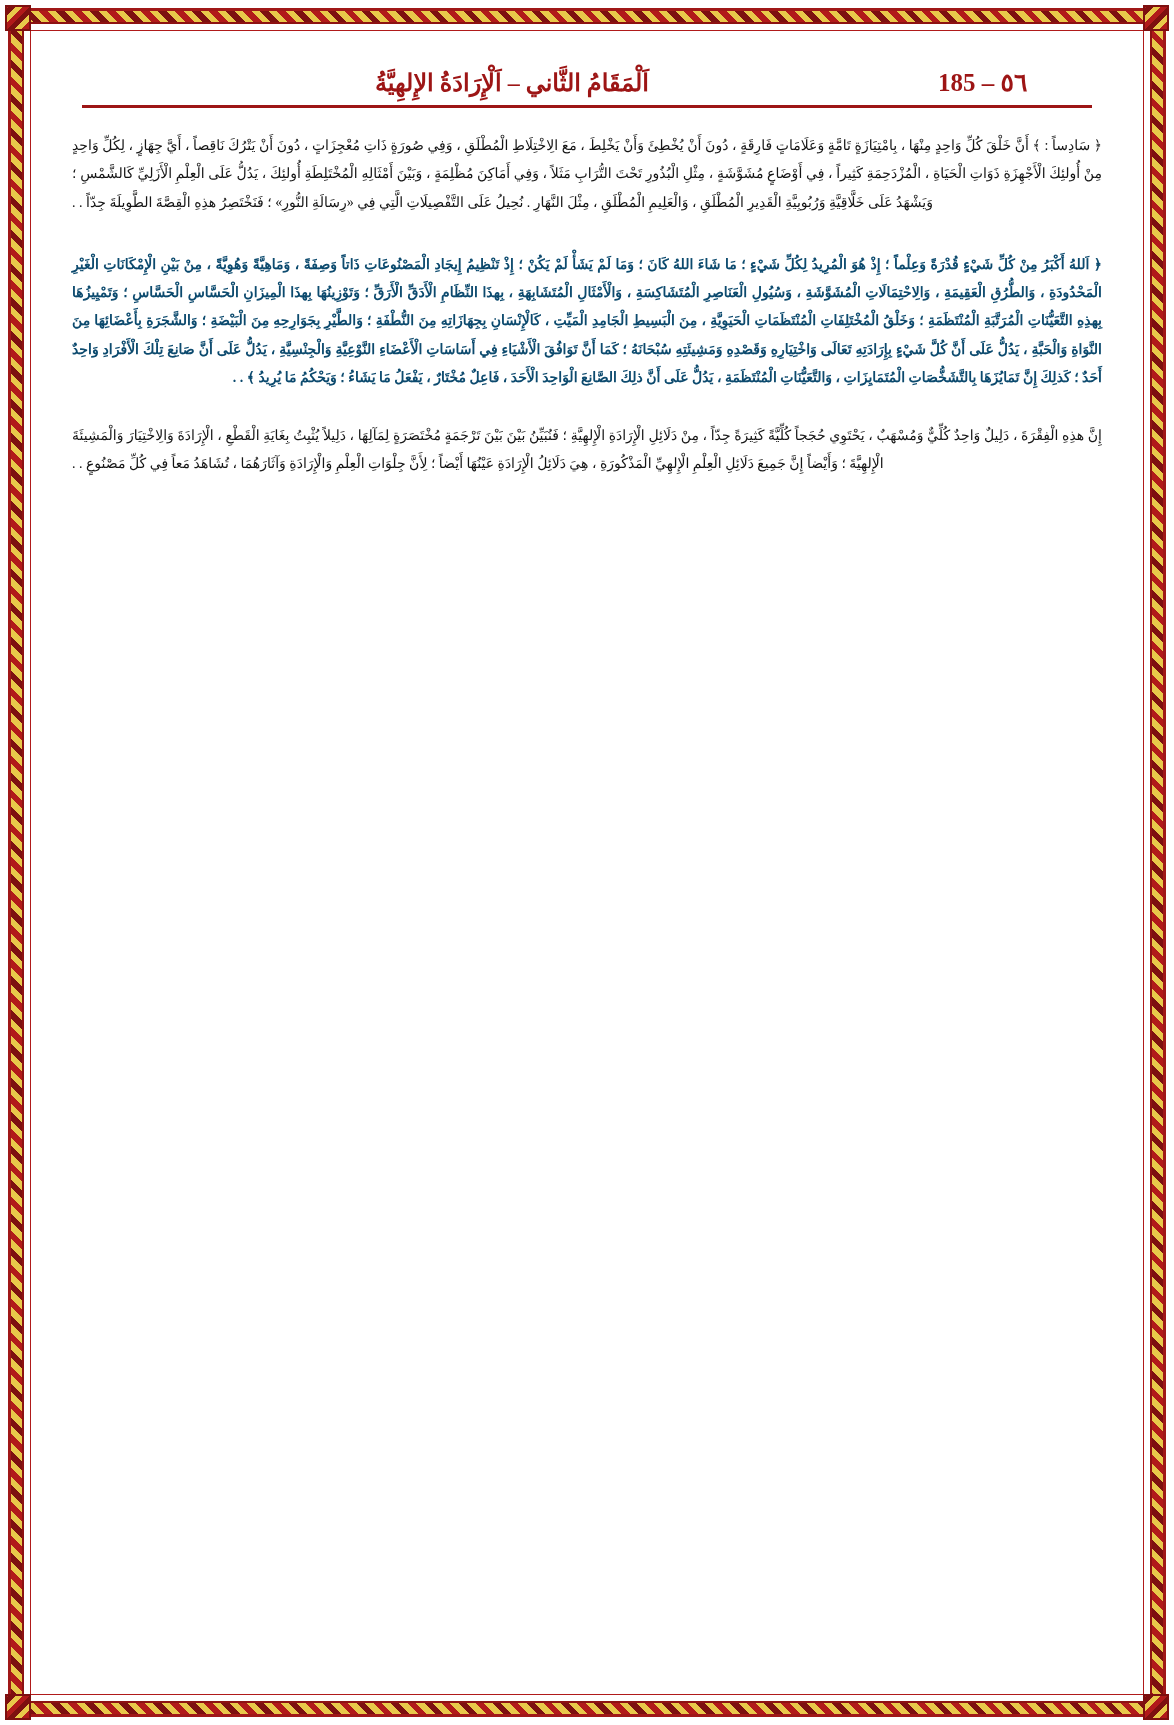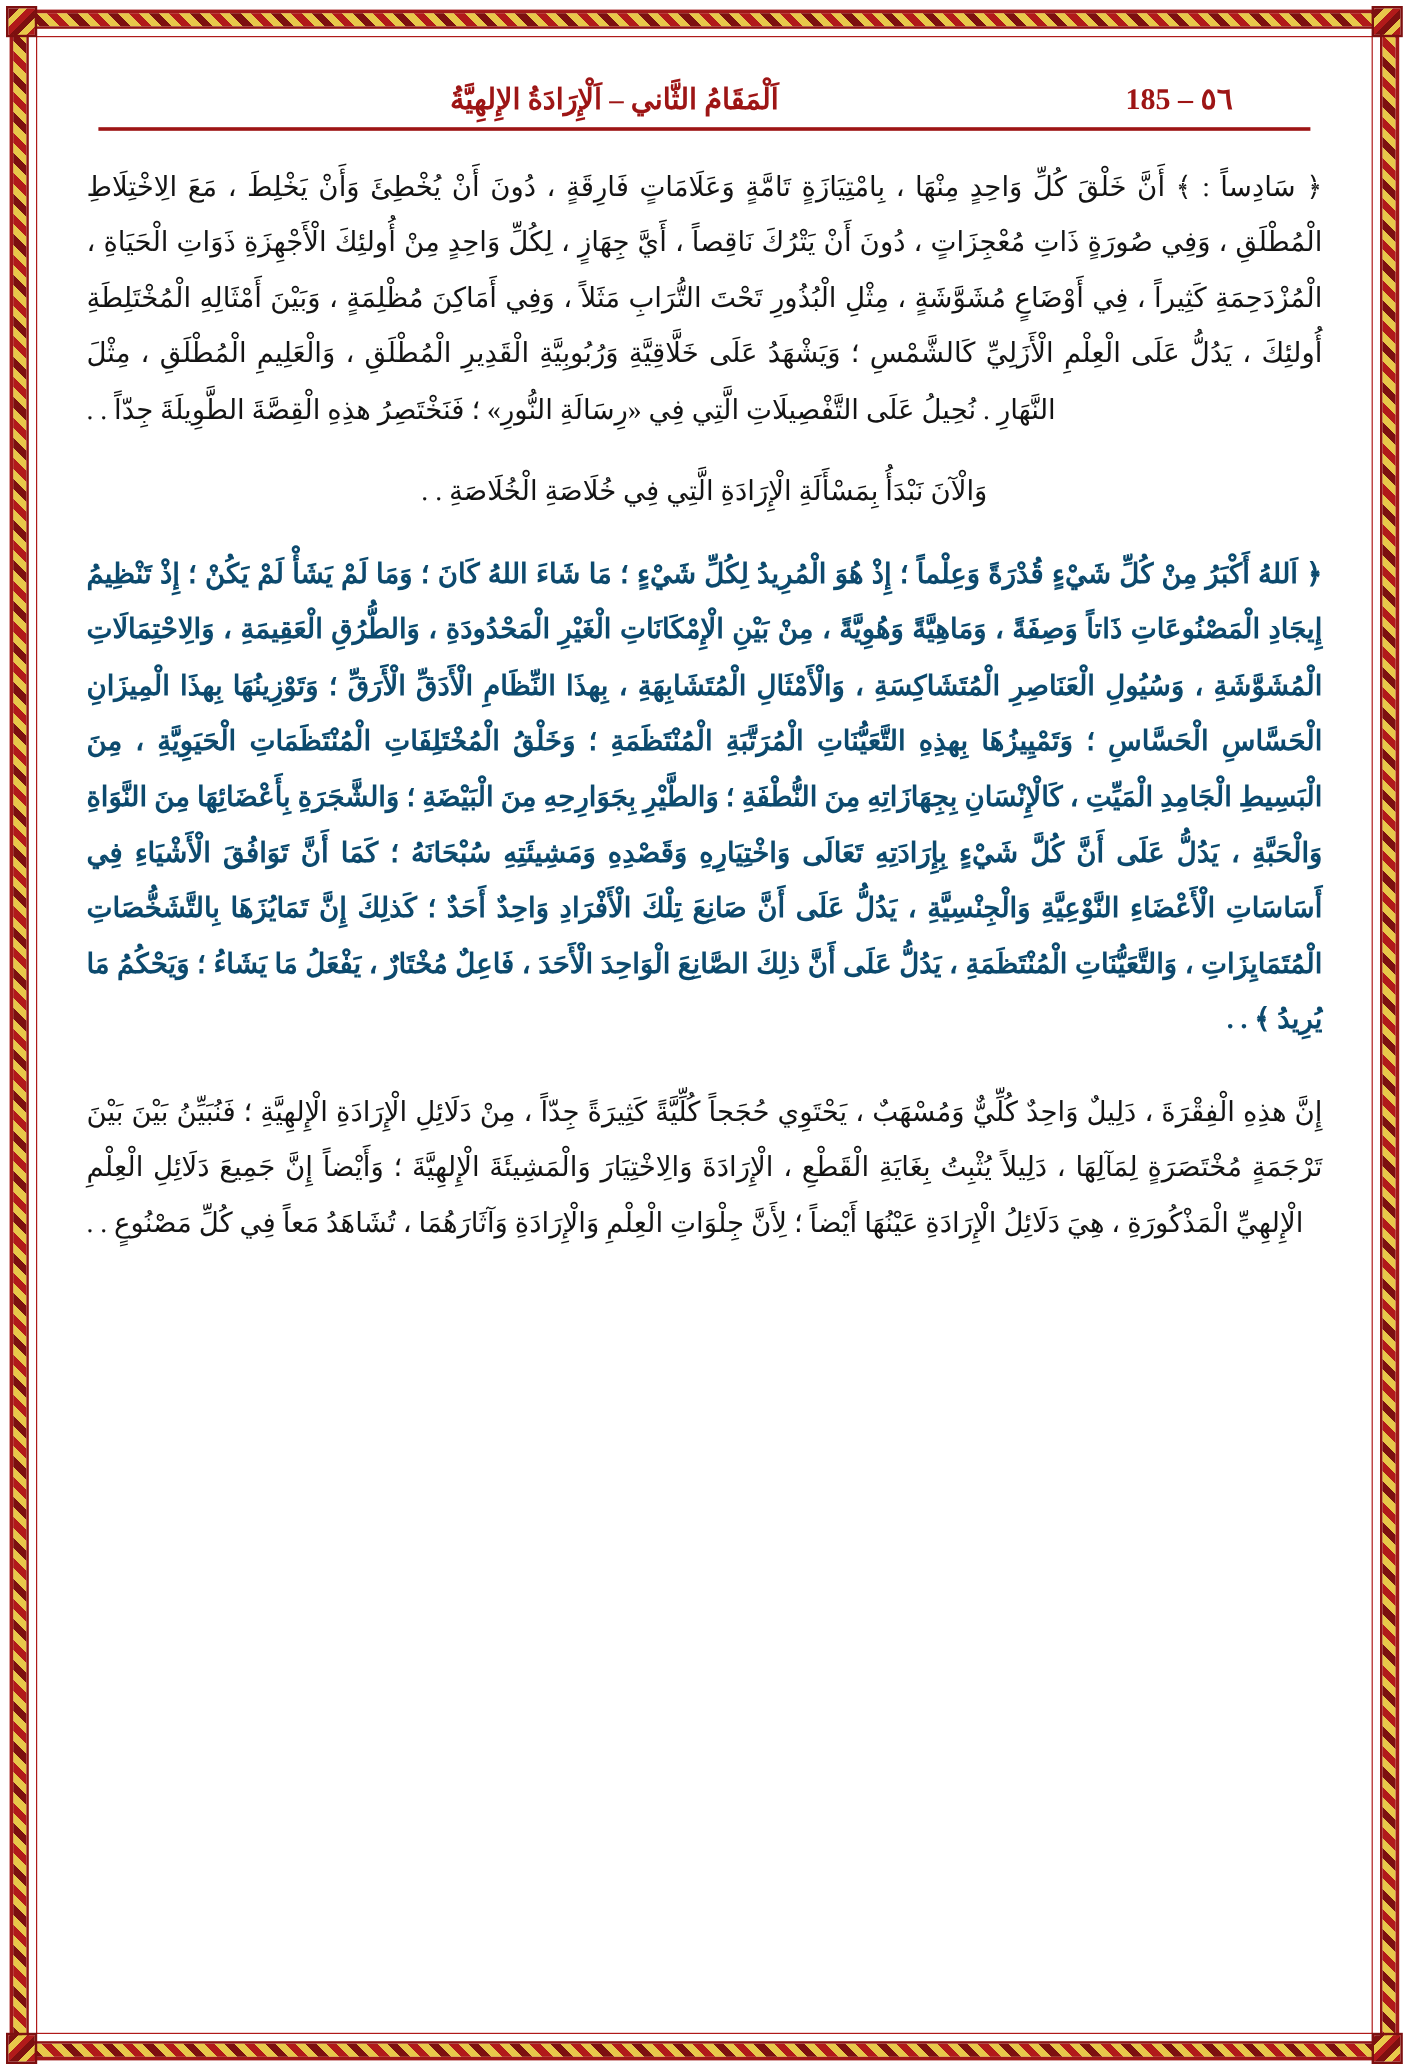--- a/index.html
+++ b/index.html
@@ -115,21 +115,21 @@
     direction: rtl;
   }
   .header-rule {
     height: 3px;
     background: #9d1515;
     margin: 2px 10px 24px 10px;
   }
 
   
   .para {
-    font-size: 23px;
+    font-size: 14px;
     line-height: 2.02;
     text-align: justify;
     text-align-last: justify;
     margin: 0 0 10px 0;
     color: #111111;
     letter-spacing: 0;
   }
   .para.black { color: #141414; }
   .para.red {
     color: #0c4a6e;
@@ -169,21 +169,20 @@
     <div class="header-row">
       <div class="header-title">اَلْمَقَامُ الثَّاني – اَلْإِرَادَةُ الإِلهِيَّةُ</div>
       <div class="header-page">٥٦ – 185</div>
     </div>
     <div class="header-rule"></div>
 
     <p class="para black last-left">﴿ سَادِساً : ﴾ أَنَّ خَلْقَ كُلِّ وَاحِدٍ مِنْهَا ، بِامْتِيَازَةٍ تَامَّةٍ وَعَلَامَاتٍ فَارِقَةٍ ، دُونَ أَنْ يُخْطِئَ وَأَنْ يَخْلِطَ ، مَعَ الِاخْتِلَاطِ الْمُطْلَقِ ، وَفِي صُورَةٍ ذَاتِ مُعْجِزَاتٍ ، دُونَ أَنْ يَتْرُكَ نَاقِصاً ، أَيَّ جِهَازٍ ، لِكُلِّ وَاحِدٍ مِنْ أُولئِكَ الْأَجْهِزَةِ ذَوَاتِ الْحَيَاةِ ، الْمُزْدَحِمَةِ كَثِيراً ، فِي أَوْضَاعٍ مُشَوَّشَةٍ ، مِثْلِ الْبُذُورِ تَحْتَ التُّرَابِ مَثَلاً ، وَفِي أَمَاكِنَ مُظْلِمَةٍ ، وَبَيْنَ أَمْثَالِهِ الْمُخْتَلِطَةِ أُولئِكَ ، يَدُلُّ عَلَى الْعِلْمِ الْأَزَلِيِّ كَالشَّمْسِ ؛ وَيَشْهَدُ عَلَى خَلَّاقِيَّةِ وَرُبُوبِيَّةِ الْقَدِيرِ الْمُطْلَقِ ، وَالْعَلِيمِ الْمُطْلَقِ ، مِثْلَ النَّهَارِ . نُحِيلُ عَلَى التَّفْصِيلَاتِ الَّتِي فِي «رِسَالَةِ النُّورِ» ؛ فَنَخْتَصِرُ هذِهِ الْقِصَّةَ الطَّوِيلَةَ جِدّاً . .</p>
 
     <div class="spacer-sm"></div>
 
-    <p class="para black center">وَالْآنَ نَبْدَأُ بِمَسْأَلَةِ الْإِرَادَةِ الَّتِي فِي خُلَاصَةِ الْخُلَاصَةِ . .</p>
 
     <div class="spacer-sm"></div>
 
     <p class="para red last-right">﴿ اَللهُ أَكْبَرُ مِنْ كُلِّ شَيْءٍ قُدْرَةً وَعِلْماً ؛ إِذْ هُوَ الْمُرِيدُ لِكُلِّ شَيْءٍ ؛ مَا شَاءَ اللهُ كَانَ ؛ وَمَا لَمْ يَشَأْ لَمْ يَكُنْ ؛ إِذْ تَنْظِيمُ إِيجَادِ الْمَصْنُوعَاتِ ذَاتاً وَصِفَةً ، وَمَاهِيَّةً وَهُوِيَّةً ، مِنْ بَيْنِ الْإِمْكَانَاتِ الْغَيْرِ الْمَحْدُودَةِ ، وَالطُّرُقِ الْعَقِيمَةِ ، وَالِاحْتِمَالَاتِ الْمُشَوَّشَةِ ، وَسُيُولِ الْعَنَاصِرِ الْمُتَشَاكِسَةِ ، وَالْأَمْثَالِ الْمُتَشَابِهَةِ ، بِهذَا النِّظَامِ الْأَدَقِّ الْأَرَقِّ ؛ وَتَوْزِينُهَا بِهذَا الْمِيزَانِ الْحَسَّاسِ الْحَسَّاسِ ؛ وَتَمْيِيزُهَا بِهذِهِ التَّعَيُّنَاتِ الْمُرَتَّبَةِ الْمُنْتَظَمَةِ ؛ وَخَلْقُ الْمُخْتَلِفَاتِ الْمُنْتَظَمَاتِ الْحَيَوِيَّةِ ، مِنَ الْبَسِيطِ الْجَامِدِ الْمَيِّتِ ، كَالْإِنْسَانِ بِجِهَازَاتِهِ مِنَ النُّطْفَةِ ؛ وَالطَّيْرِ بِجَوَارِحِهِ مِنَ الْبَيْضَةِ ؛ وَالشَّجَرَةِ بِأَعْضَائِهَا مِنَ النَّوَاةِ وَالْحَبَّةِ ، يَدُلُّ عَلَى أَنَّ كُلَّ شَيْءٍ بِإِرَادَتِهِ تَعَالَى وَاخْتِيَارِهِ وَقَصْدِهِ وَمَشِيئَتِهِ سُبْحَانَهُ ؛ كَمَا أَنَّ تَوَافُقَ الْأَشْيَاءِ فِي أَسَاسَاتِ الْأَعْضَاءِ النَّوْعِيَّةِ وَالْجِنْسِيَّةِ ، يَدُلُّ عَلَى أَنَّ صَانِعَ تِلْكَ الْأَفْرَادِ وَاحِدٌ أَحَدٌ ؛ كَذلِكَ إِنَّ تَمَايُزَهَا بِالتَّشَخُّصَاتِ الْمُتَمَايِزَاتِ ، وَالتَّعَيُّنَاتِ الْمُنْتَظَمَةِ ، يَدُلُّ عَلَى أَنَّ ذلِكَ الصَّانِعَ الْوَاحِدَ الْأَحَدَ ، فَاعِلٌ مُخْتَارٌ ، يَفْعَلُ مَا يَشَاءُ ؛ وَيَحْكُمُ مَا يُرِيدُ ﴾ . .</p>
 
     <div class="spacer-md"></div>
 
     <p class="para black last-left">إِنَّ هذِهِ الْفِقْرَةَ ، دَلِيلٌ وَاحِدٌ كُلِّيٌّ وَمُسْهَبٌ ، يَحْتَوِي حُجَجاً كُلِّيَّةً كَثِيرَةً جِدّاً ، مِنْ دَلَائِلِ الْإِرَادَةِ الْإِلهِيَّةِ ؛ فَنُبَيِّنُ بَيْنَ بَيْنَ تَرْجَمَةٍ مُخْتَصَرَةٍ لِمَآلِهَا ، دَلِيلاً يُثْبِتُ بِغَايَةِ الْقَطْعِ ، الْإِرَادَةَ وَالِاخْتِيَارَ وَالْمَشِيئَةَ الْإِلهِيَّةَ ؛ وَأَيْضاً إِنَّ جَمِيعَ دَلَائِلِ الْعِلْمِ الْإِلهِيِّ الْمَذْكُورَةِ ، هِيَ دَلَائِلُ الْإِرَادَةِ عَيْنُهَا أَيْضاً ؛ لِأَنَّ جِلْوَاتِ الْعِلْمِ وَالْإِرَادَةِ وَآثَارَهُمَا ، تُشَاهَدُ مَعاً فِي كُلِّ مَصْنُوعٍ . .</p>
 
   </div>

